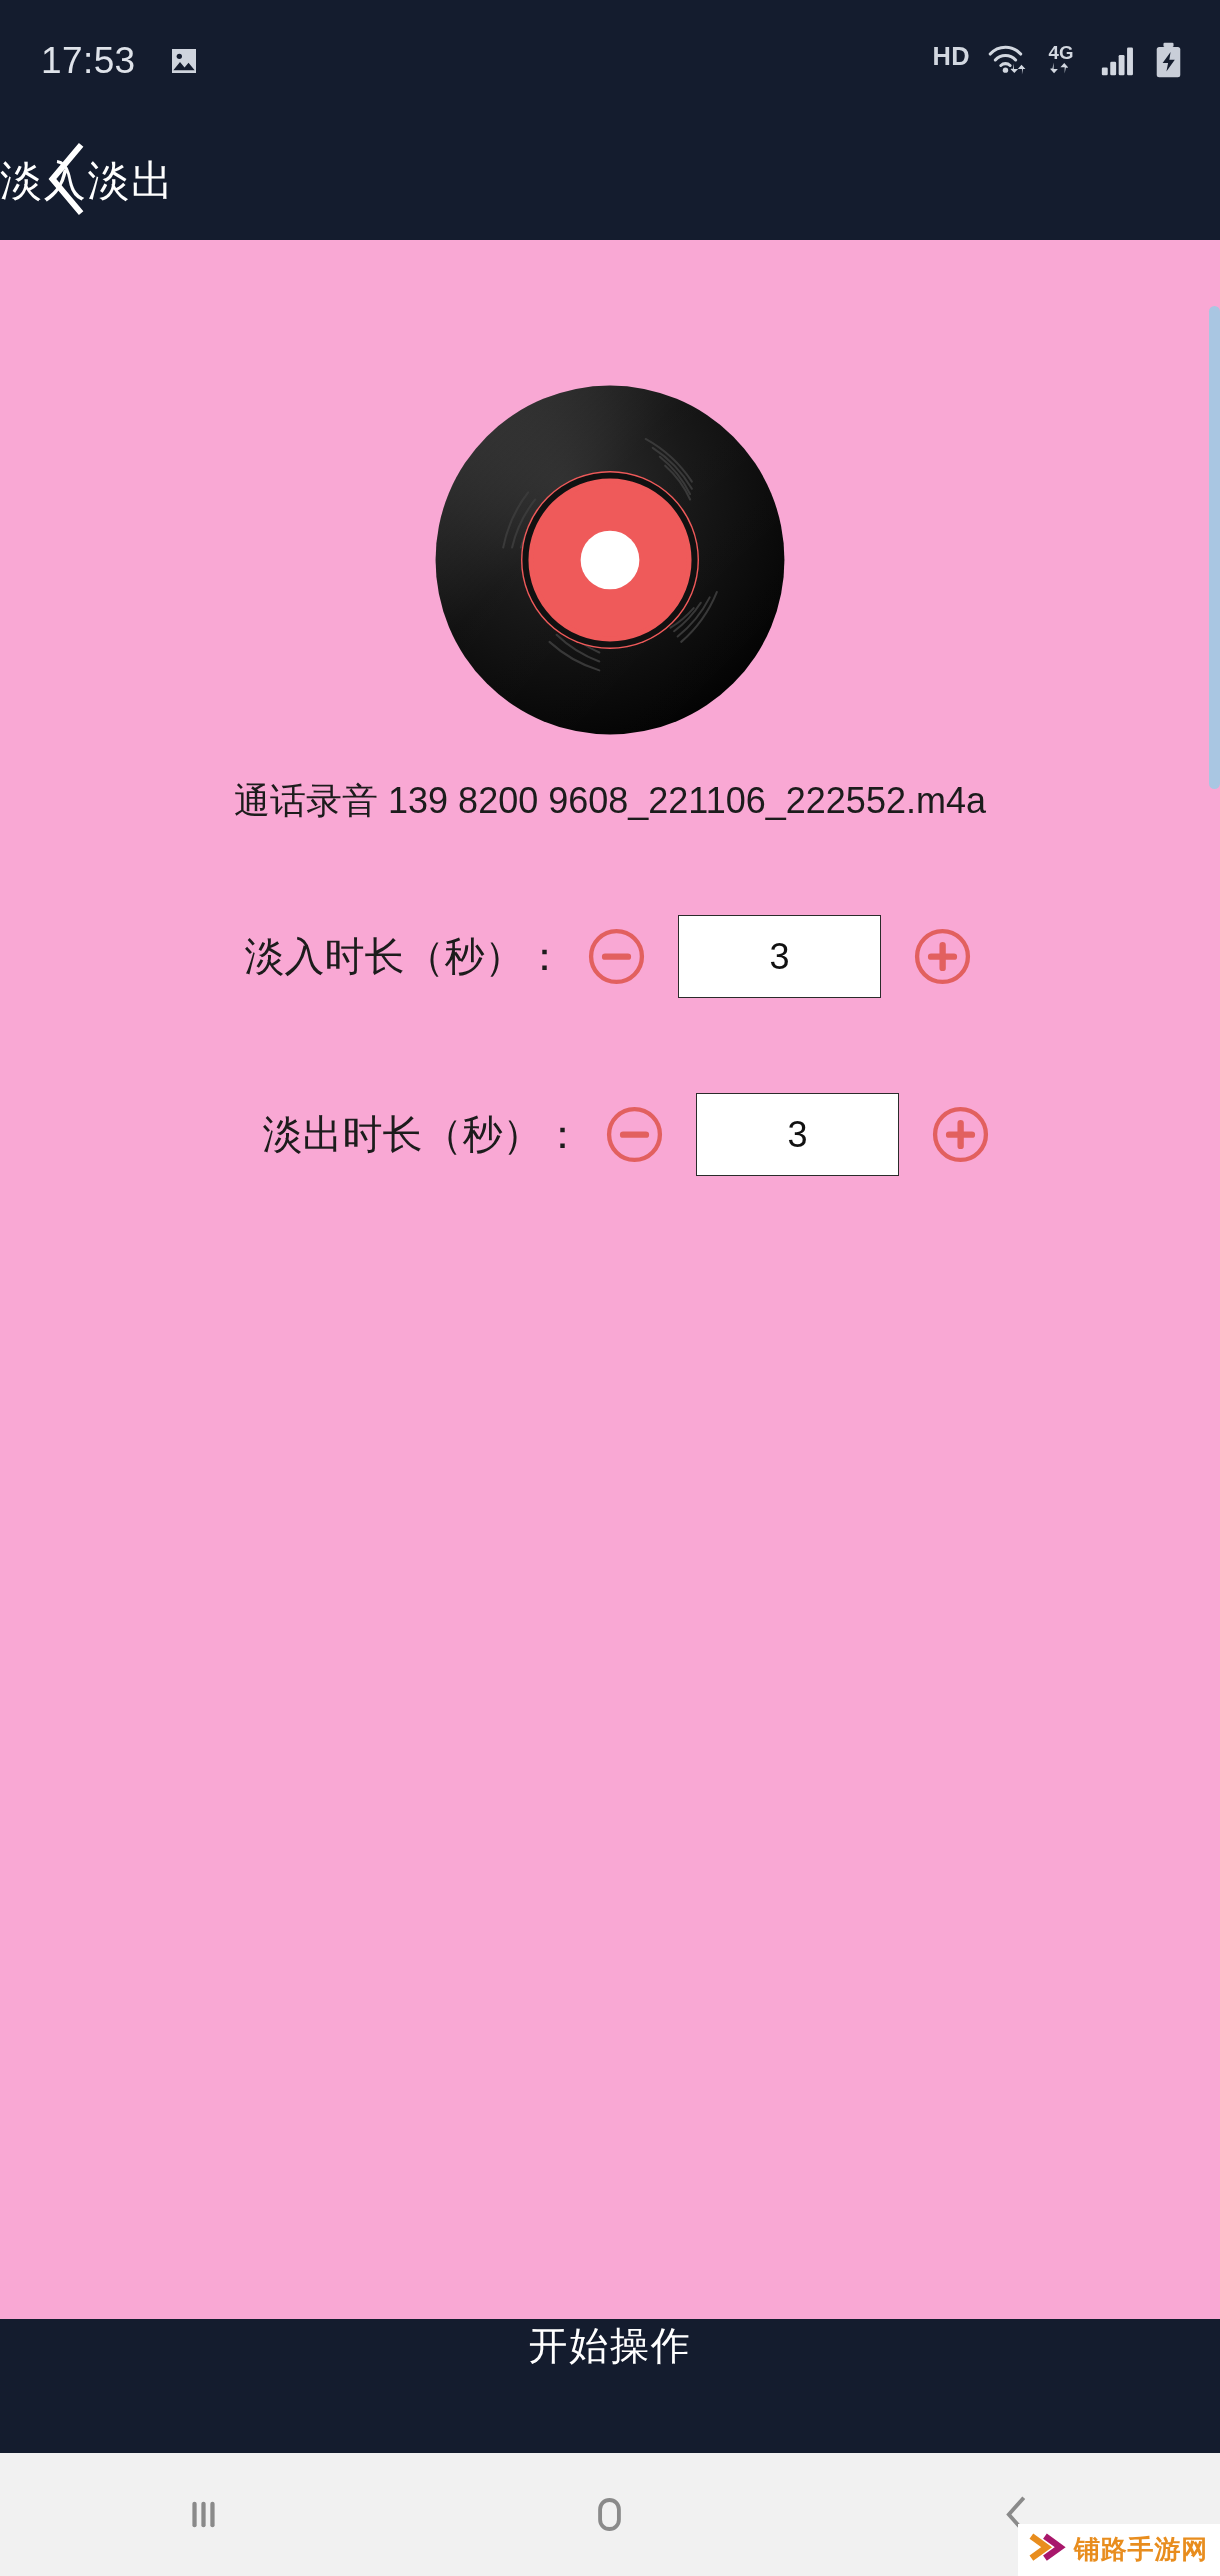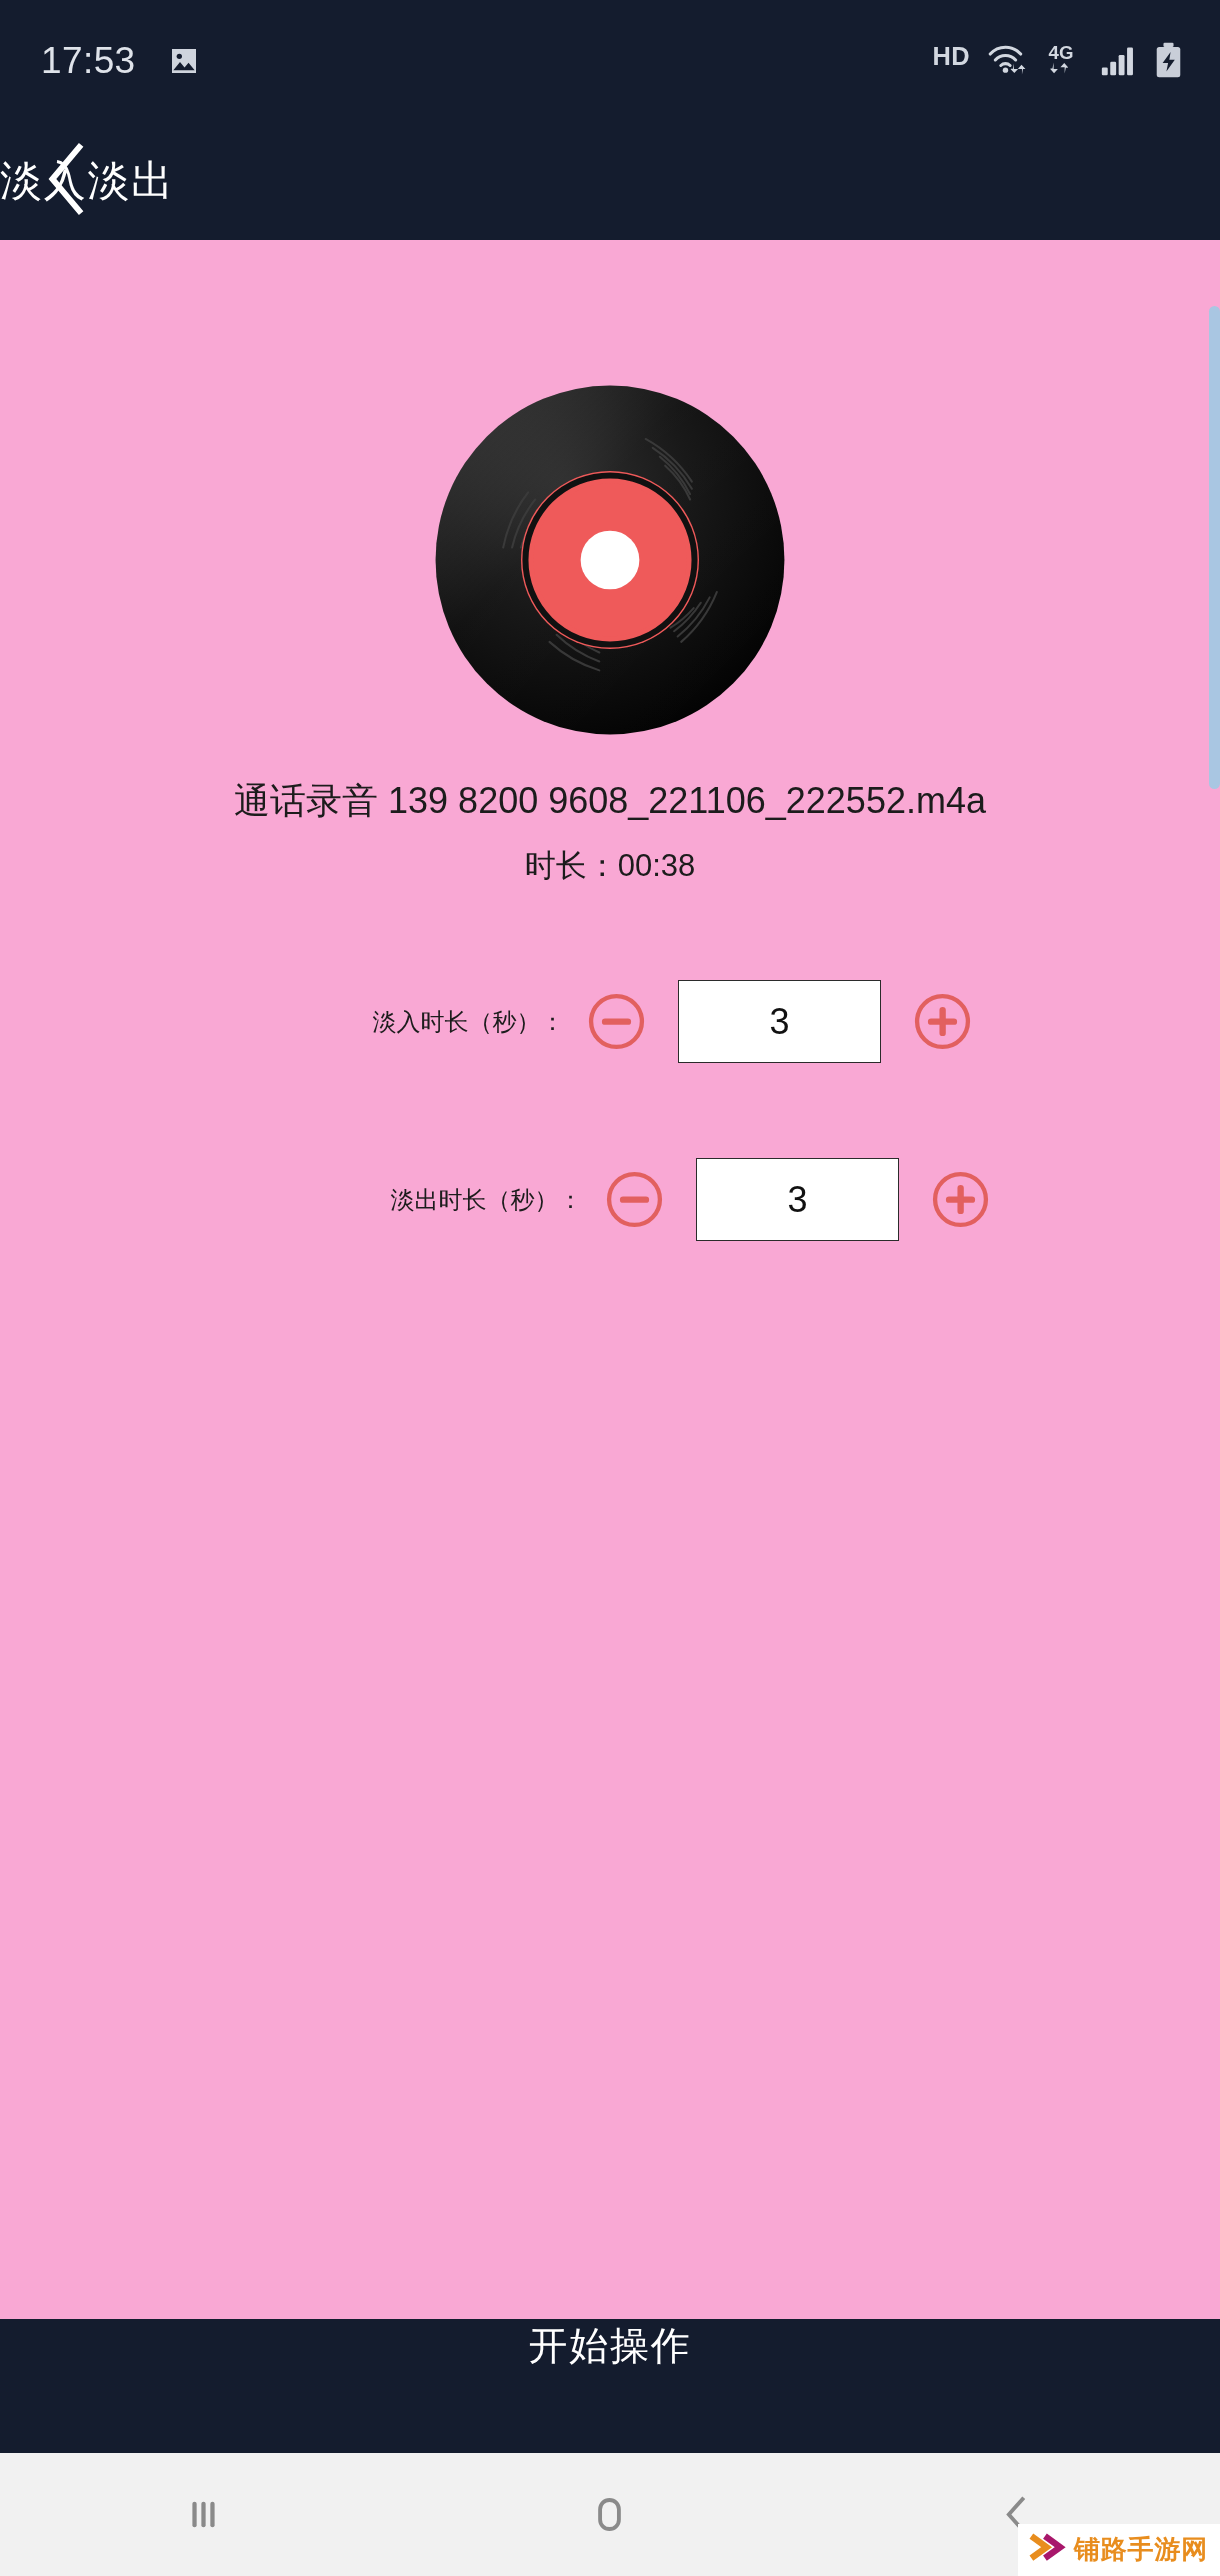--- a/index.html
+++ b/index.html
@@ -133,21 +133,21 @@
 
   .stepper-row {
     display: flex;
     align-items: center;
     justify-content: center;
     height: 93px;
   }
   .stepper-row + .stepper-row { margin-top: 85px; padding-left: 36px; }
 
   .stepper-label {
-    font-size: 24px;
+    font-size: 40px;
     color: #1c1c1c;
     width: 339px;
     text-align: right;
     padding-right: 3.4px;
     white-space: nowrap;
   }
   .step-btn {
     width: 61px;
     height: 61px;
     margin: 0 18.6px;
@@ -354,21 +354,20 @@
 
           <circle cx="100" cy="100" r="50" fill="#ef5a5a"></circle>
           <circle cx="100" cy="100" r="47.5" fill="none" stroke="#111111" stroke-width="3.4"></circle>
           <circle cx="100" cy="100" r="43" fill="#ef5a5a"></circle>
           <circle cx="100" cy="100" r="16.5" fill="#ffffff"></circle>
         </svg>
       </span>
     </div>
 
     <div class="file-name">通话录音 139 8200 9608_221106_222552.m4a</div>
-    <div class="file-duration">时长：00:38</div>
 
     <div class="stepper-rows">
 
       <div class="stepper-row">
         <span class="stepper-label">淡入时长（秒）：</span>
         <span class="step-btn">
           <span>
             <svg width="61" height="61" viewBox="0 0 48 48">
               <circle cx="24" cy="24" r="20" fill="none" stroke="#e2605f" stroke-width="3.4"></circle>
               <rect x="12.5" y="21.6" width="23" height="5" rx="2.5" fill="#e2605f"></rect>

